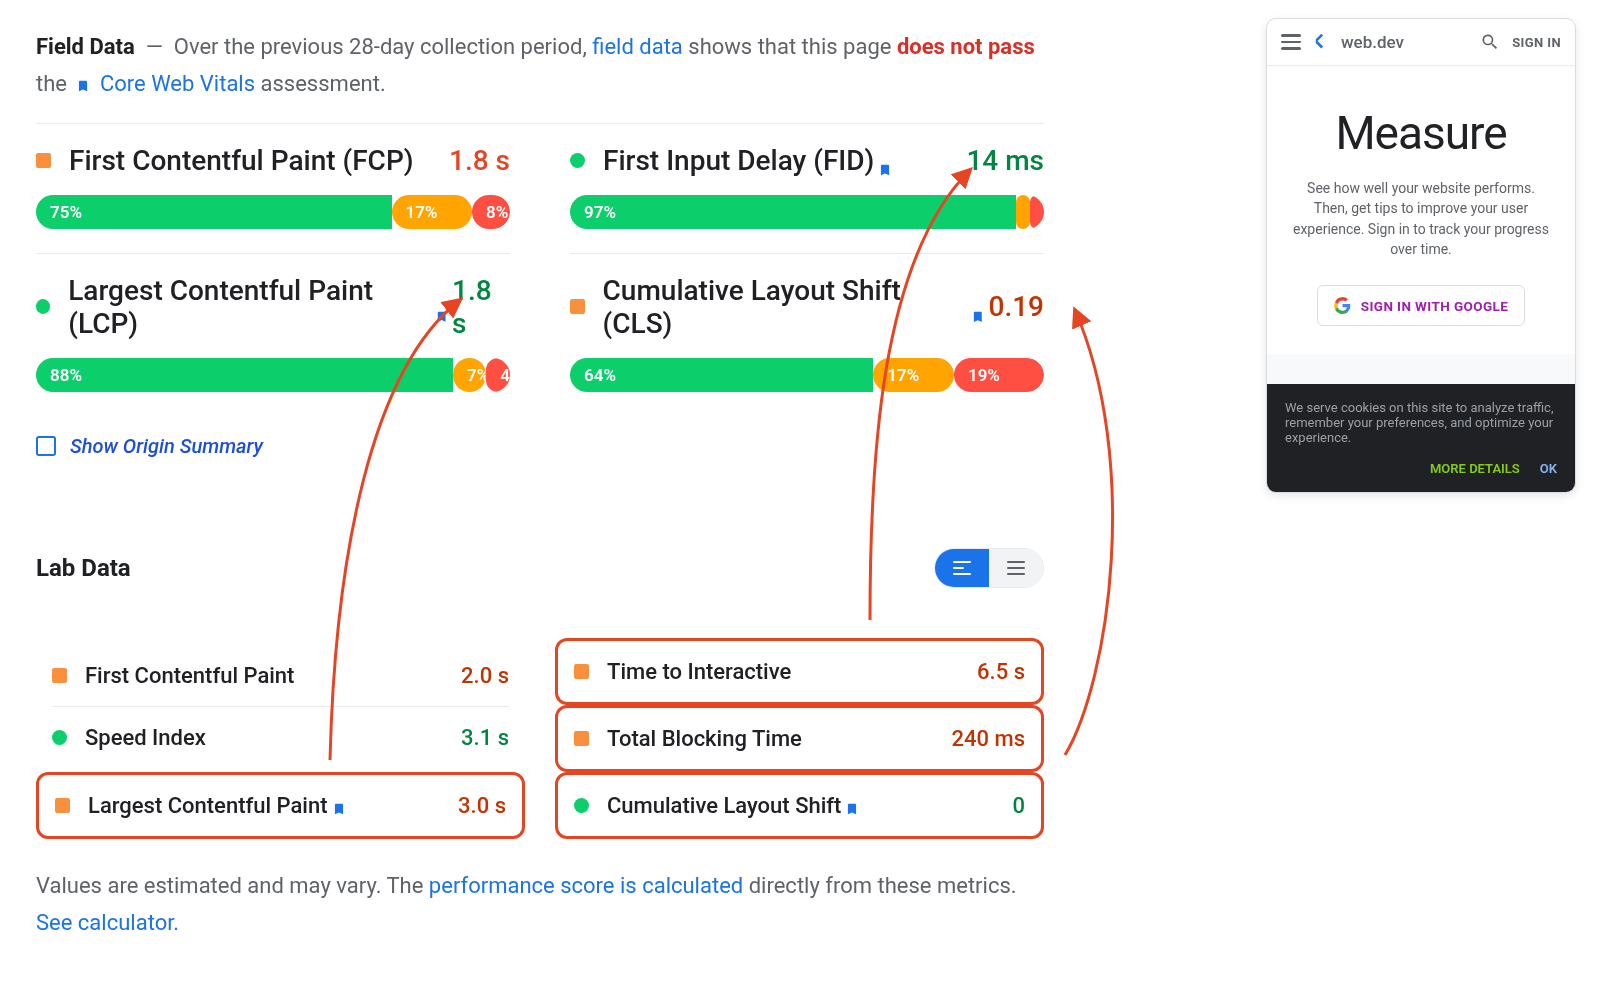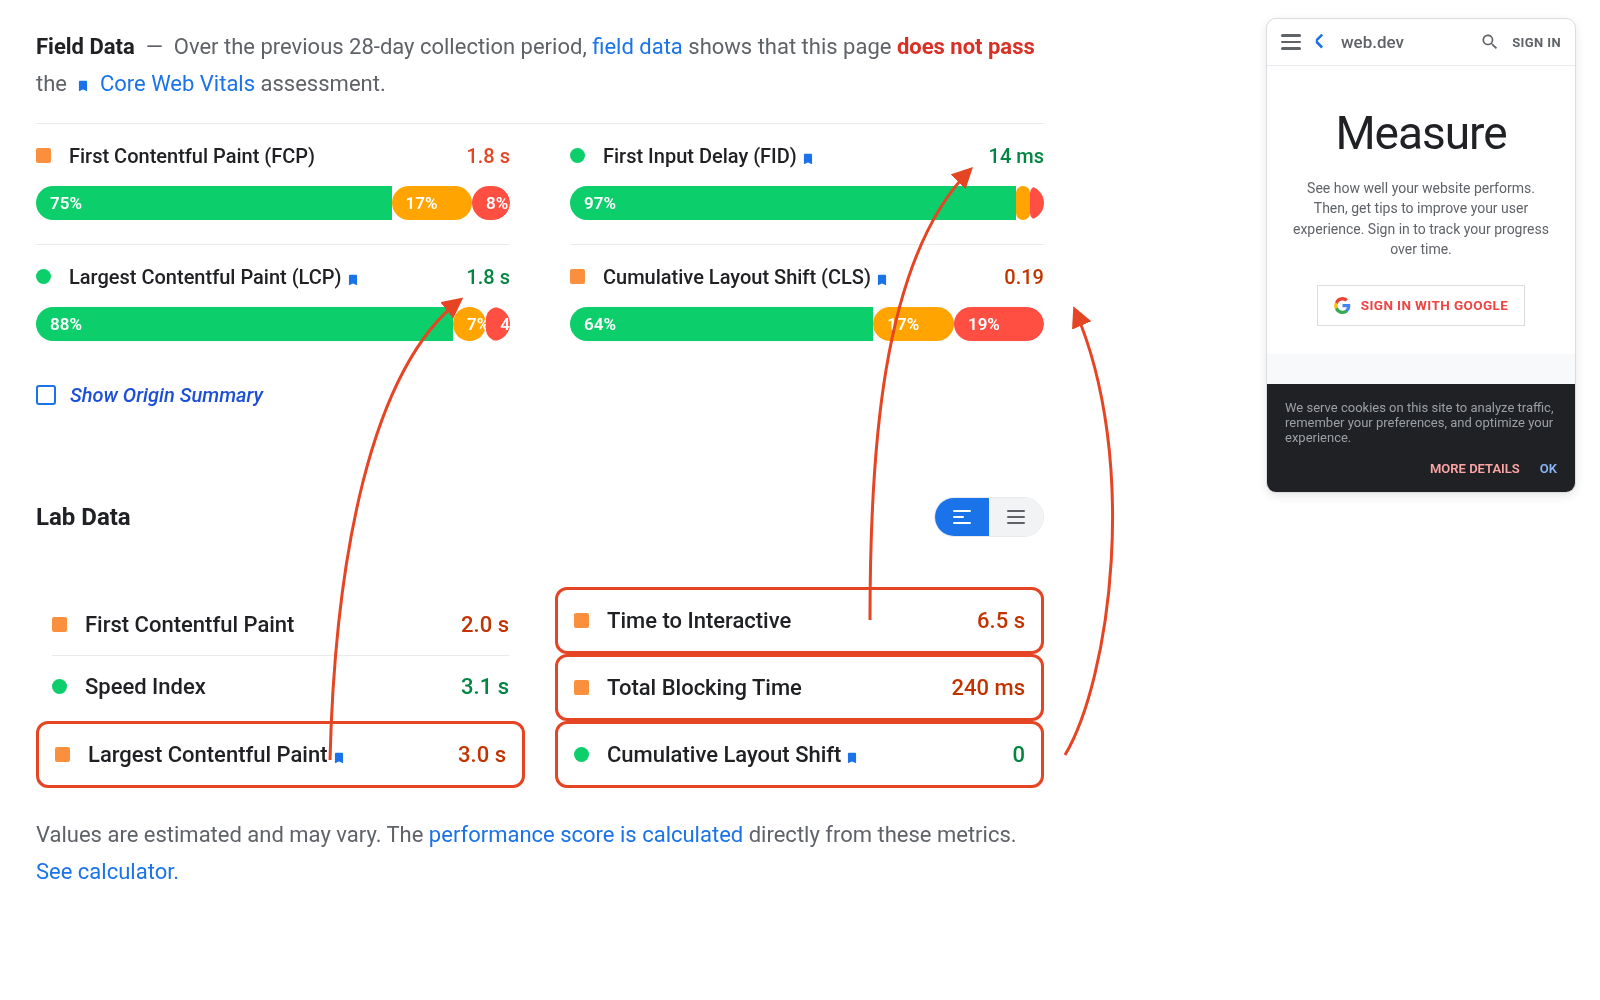--- a/index.html
+++ b/index.html
@@ -18,21 +18,21 @@
   .fd-head b { color: #202124; font-weight: 700; }
   .link-blue { color: #1a73e8; }
   .fail-red  { color: #d93025; font-weight: 700; }
   .bm { width:14px; height:18px; display:inline-block; vertical-align:-2px; margin:0 4px; }
   .bm svg path { fill:#1a73e8; }
   .divider { border-top: 1px solid #e8eaed; }
 
   .metrics-grid { display:flex; gap:60px; }
   .col { flex:1; }
   .metric { padding: 20px 0 24px; }
-  .mrow { display:flex; align-items:center; font-size:20px; font-weight:500; }
+  .mrow { display:flex; align-items:center; font-size:28px; font-weight:500; }
   .bullet { width:15px; height:15px; margin-right:18px; border-radius:2px; }
   .bullet.sq { border-radius:2px; }
   .bullet.ci { border-radius:50%; }
   .b-orange{ background:#fa903e; }
   .b-green { background:#0cce6b; }
   .mval { margin-left:auto; font-weight:500; }
   .v-red   { color:#e64524; }
   .v-orange{ color:#c33300; }
   .v-green { color:#008641; }
 
@@ -73,26 +73,26 @@
   .ham { display:flex; flex-direction:column; gap:4px; width:20px; }
   .ham div { height:2.5px; background:#5f6368; border-radius:2px; }
   .logo { display:flex; align-items:center; gap:6px; }
   .logo-mark { width:22px; height:22px; }
   .logo-text { color:#5f6368; font-size:17px; font-weight:500; }
   .ph-search { margin-left:auto; }
   .ph-sign { color:#5f6368; font-size:13px; font-weight:700; letter-spacing:.4px; }
   .ph-body { padding:40px 24px 28px; text-align:center; }
   .ph-title { font-size:46px; font-weight:400; color:#202124; margin:0 0 18px 0; letter-spacing:-1px; }
   .ph-text { font-size:14px; color:#5f6368; line-height:1.45; margin:0 0 26px; }
-  .g-btn { display:inline-flex; gap:10px; padding:11px 16px; border:1px solid #dadce0; border-radius:0; font-size:13.5px; font-weight:700; color:#ef4444; letter-spacing:.4px; }
+  .g-btn { display:inline-flex; align-items:center; gap:10px; padding:11px 16px; border:1px solid #dadce0; border-radius:6px; font-size:13.5px; font-weight:700; color:#a21caf; letter-spacing:.4px; }
   .g-ico { width:17px; height:17px; }
   .ph-spacer { height:30px; background:#f8f9fa; }
   .ph-cookie { background:#202124; color:#9aa0a6; font-size:13px; padding:16px 18px; }
   .ph-cookie-row { display:flex; gap:20px; margin-top:16px; justify-content:flex-end; }
-  .ph-act { color:#fca5a5; font-size:13px; font-weight:600; }
+  .ph-act { color:#84cc16; font-size:13px; font-weight:600; }
   .ph-act.ok { color:#8ab4f8; }
 
   
   svg.overlay { position:absolute; top:0; left:0; width:1600px; height:1000px; pointer-events:none; }
 </style>
 </head>
 <body>
 
 <div class="main">
 

